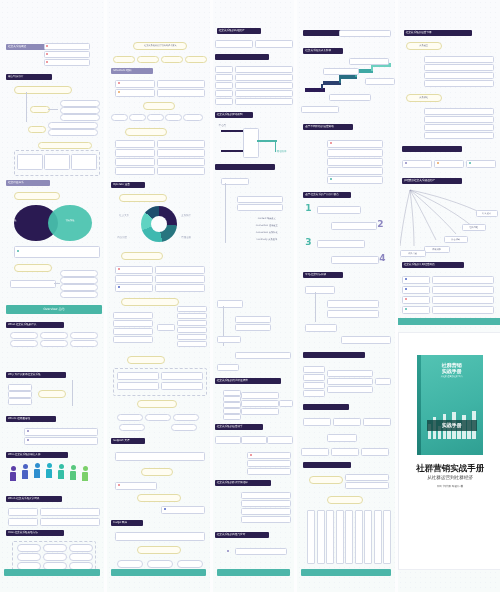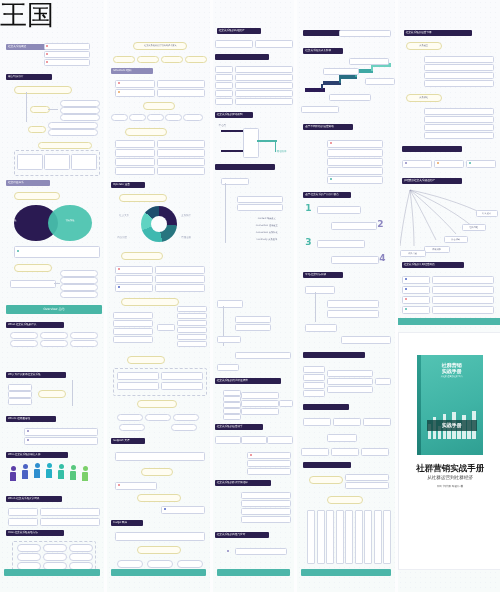--- a/index.html
+++ b/index.html
@@ -611,16 +611,15 @@
         </div>
         <div class="bk-title" style="top:130px;">社群营销实战手册</div>
         <div class="bk-sub" style="top:142px;">从社群运营到社群经济</div>
         <div class="bk-auth" style="top:152px;">秋叶 刘志刚 勾俊伟 著</div>
       </div>
     </div>
 
   </div>
 
   <div class="title-overlay">
-    <div>王国</div>
   </div>
 
 </div>
 
 </body></html>

